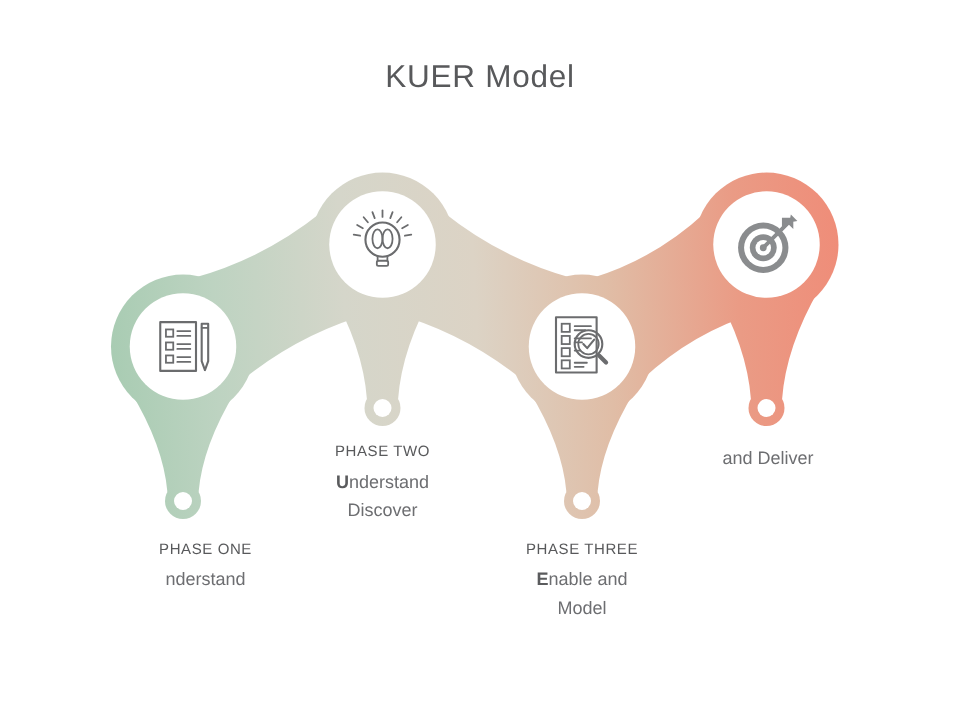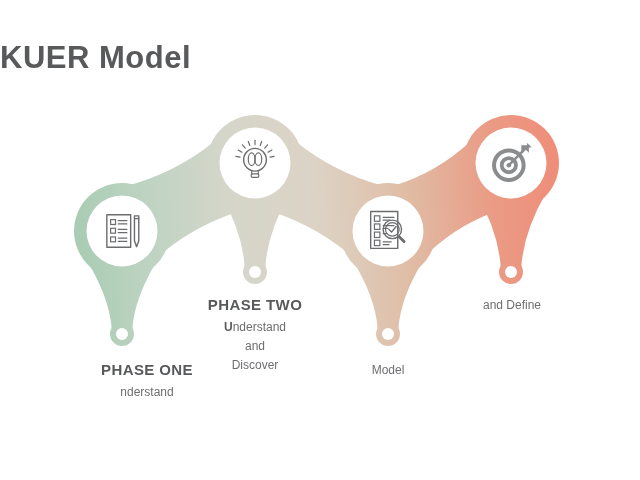--- a/index.html
+++ b/index.html
@@ -2,27 +2,27 @@
 <html><head>
 <meta charset="utf-8">
 <style>
   html,body{margin:0;padding:0;background:#ffffff;}
   #canvas{
     position:relative;width:640px;height:480px;background:#ffffff;
     font-family:"Liberation Sans",sans-serif;overflow:hidden;
   }
   #ribbon{position:absolute;left:0;top:0;}
   .page-title{
-    position:absolute;left:0;top:40px;width:640px;text-align:left;
-    font-size:31px;font-weight:bold;color:#58595b;letter-spacing:0.5px;
+    position:absolute;left:0;top:40px;width:640px;text-align:center;
+    font-size:21px;font-weight:normal;color:#58595b;letter-spacing:0.5px;
   }
   .icon-box{position:absolute;width:52px;height:52px;}
   .phase-text{position:absolute;width:150px;text-align:center;}
   .phase-label{
-    font-size:15px;font-weight:bold;color:#58595b;letter-spacing:0.4px;
+    font-size:10px;font-weight:normal;color:#58595b;letter-spacing:0.4px;
     margin-bottom:5px;
   }
   .phase-line{font-size:12px;line-height:19px;color:#6d6e71;}
   .lead{font-weight:bold;color:#5a5b5d;}
   .ic{stroke:#6b6c6e;fill:none;stroke-width:1.3;stroke-linecap:round;stroke-linejoin:round;}
   .ic-thin{stroke:#6b6c6e;fill:none;stroke-width:1.1;stroke-linecap:round;}
   .ic-fill{fill:#8a8c8e;stroke:none;}
 </style>
 </head>
 <body>
@@ -136,36 +136,37 @@
       <circle cx="22" cy="26" r="11.8" fill="#ffffff"></circle>
       <circle class="ic-fill" cx="22" cy="26" r="8.3"></circle>
       <circle cx="22" cy="26" r="4.8" fill="#ffffff"></circle>
       <circle class="ic-fill" cx="22" cy="26" r="2.1"></circle>
       <line x1="22.5" y1="25.5" x2="37" y2="11" stroke="#8a8c8e" stroke-width="2.4" stroke-linecap="round"></line>
       <polygon class="ic-fill" points="33.5,14.5 33.5,7.5 40.5,7.5 40.5,14.5 37,11"></polygon>
       <polygon class="ic-fill" points="39,5.5 43,9.5 40.5,10 38.5,8"></polygon>
     </svg>
   </div>
 
-  <div class="phase-text" style="left:72px;top:361px;">
+  <div class="phase-text" style="left:62px;top:361px;">
     <div class="phase-label">PHASE ONE</div>
     <div class="phase-line">nderstand</div>
     <div class="phase-line"></div>
   </div>
 
   <div class="phase-text" style="left:180px;top:296px;">
     <div class="phase-label">PHASE TWO</div>
     <div class="phase-line"><span class="lead">U</span><span>nderstand</span></div>
-    <div class="phase-line">and</div>
     <div class="phase-line">Discover</div>
   </div>
 
   <div class="phase-text" style="left:313px;top:361px;">
+    <div class="phase-label">PHASE THREE</div>
+    <div class="phase-line"><span class="lead">E</span><span>nable and</span></div>
     <div class="phase-line">Model</div>
     <div class="phase-line"></div>
   </div>
 
   <div class="phase-text" style="left:437px;top:296px;">
-    <div class="phase-line">and Define</div>
+    <div class="phase-line">and Deliver</div>
     <div class="phase-line"></div>
   </div>
 
 </div>
 
 </body></html>

